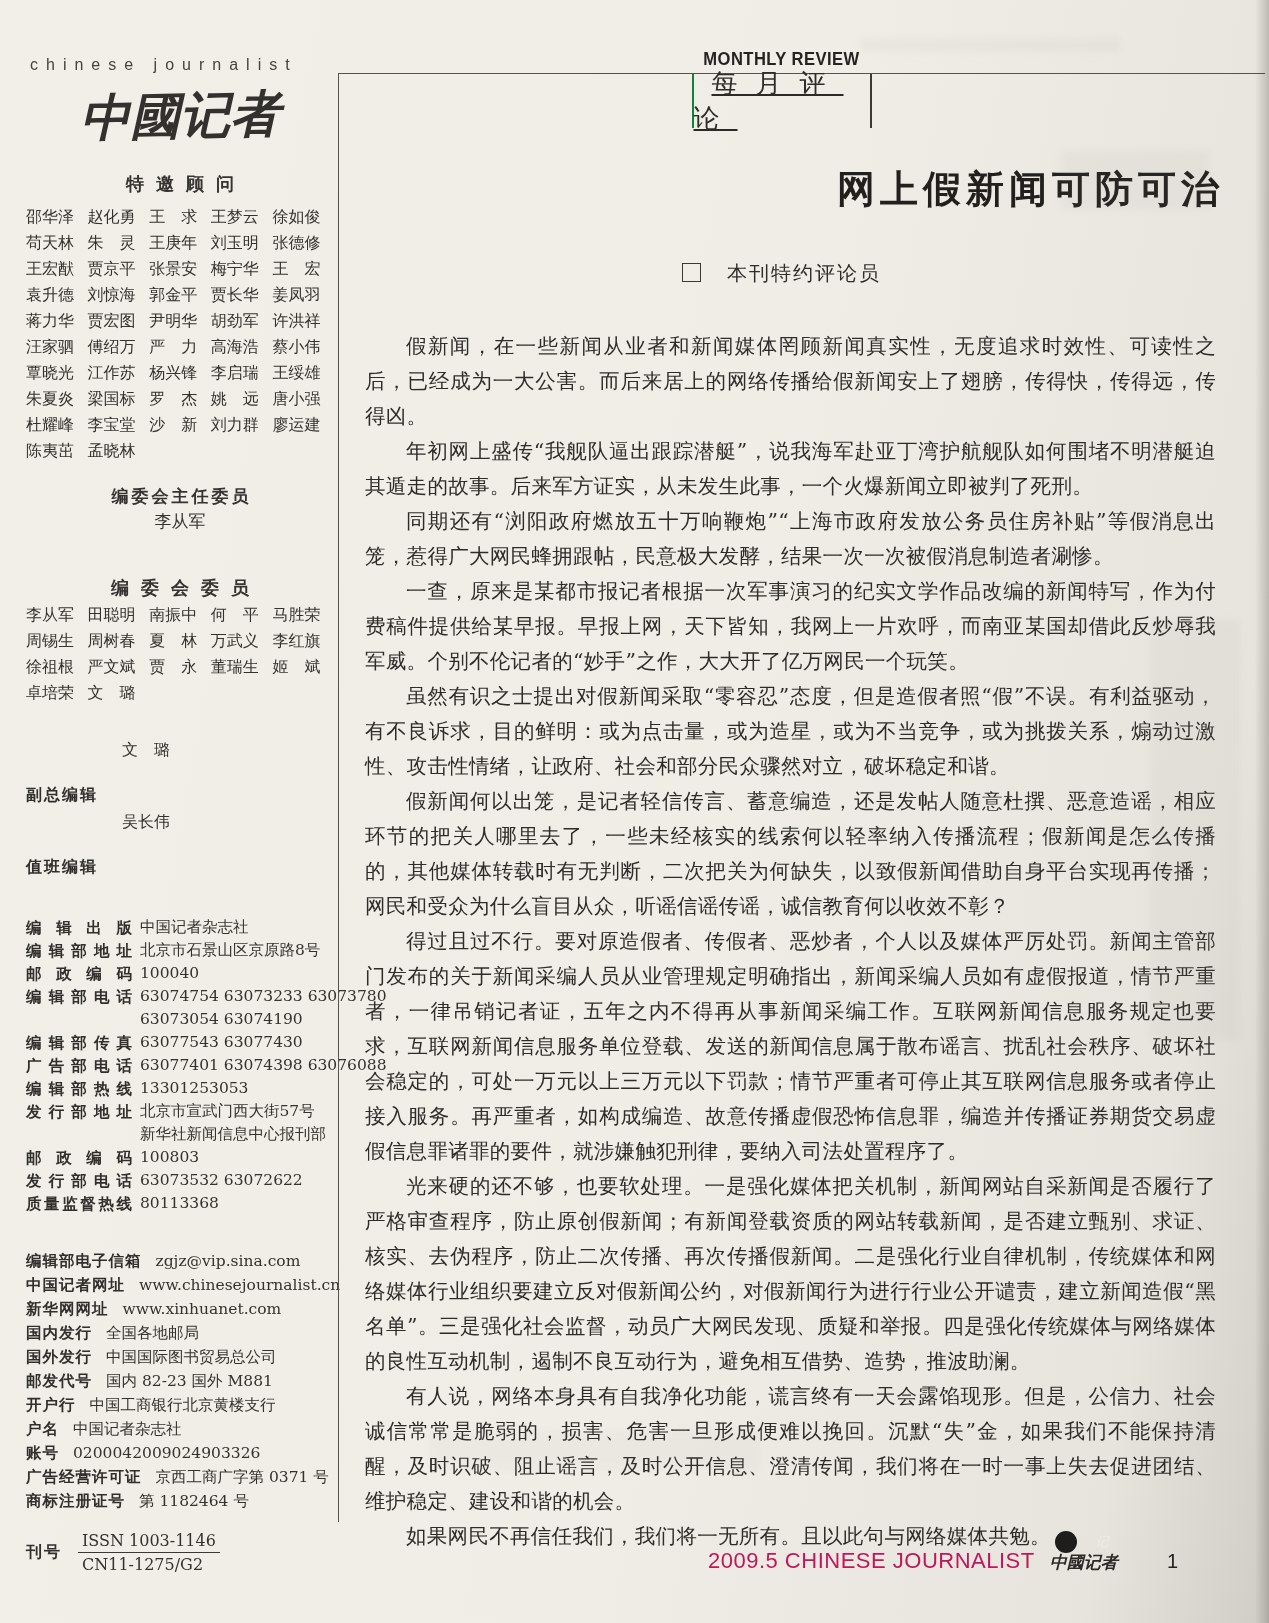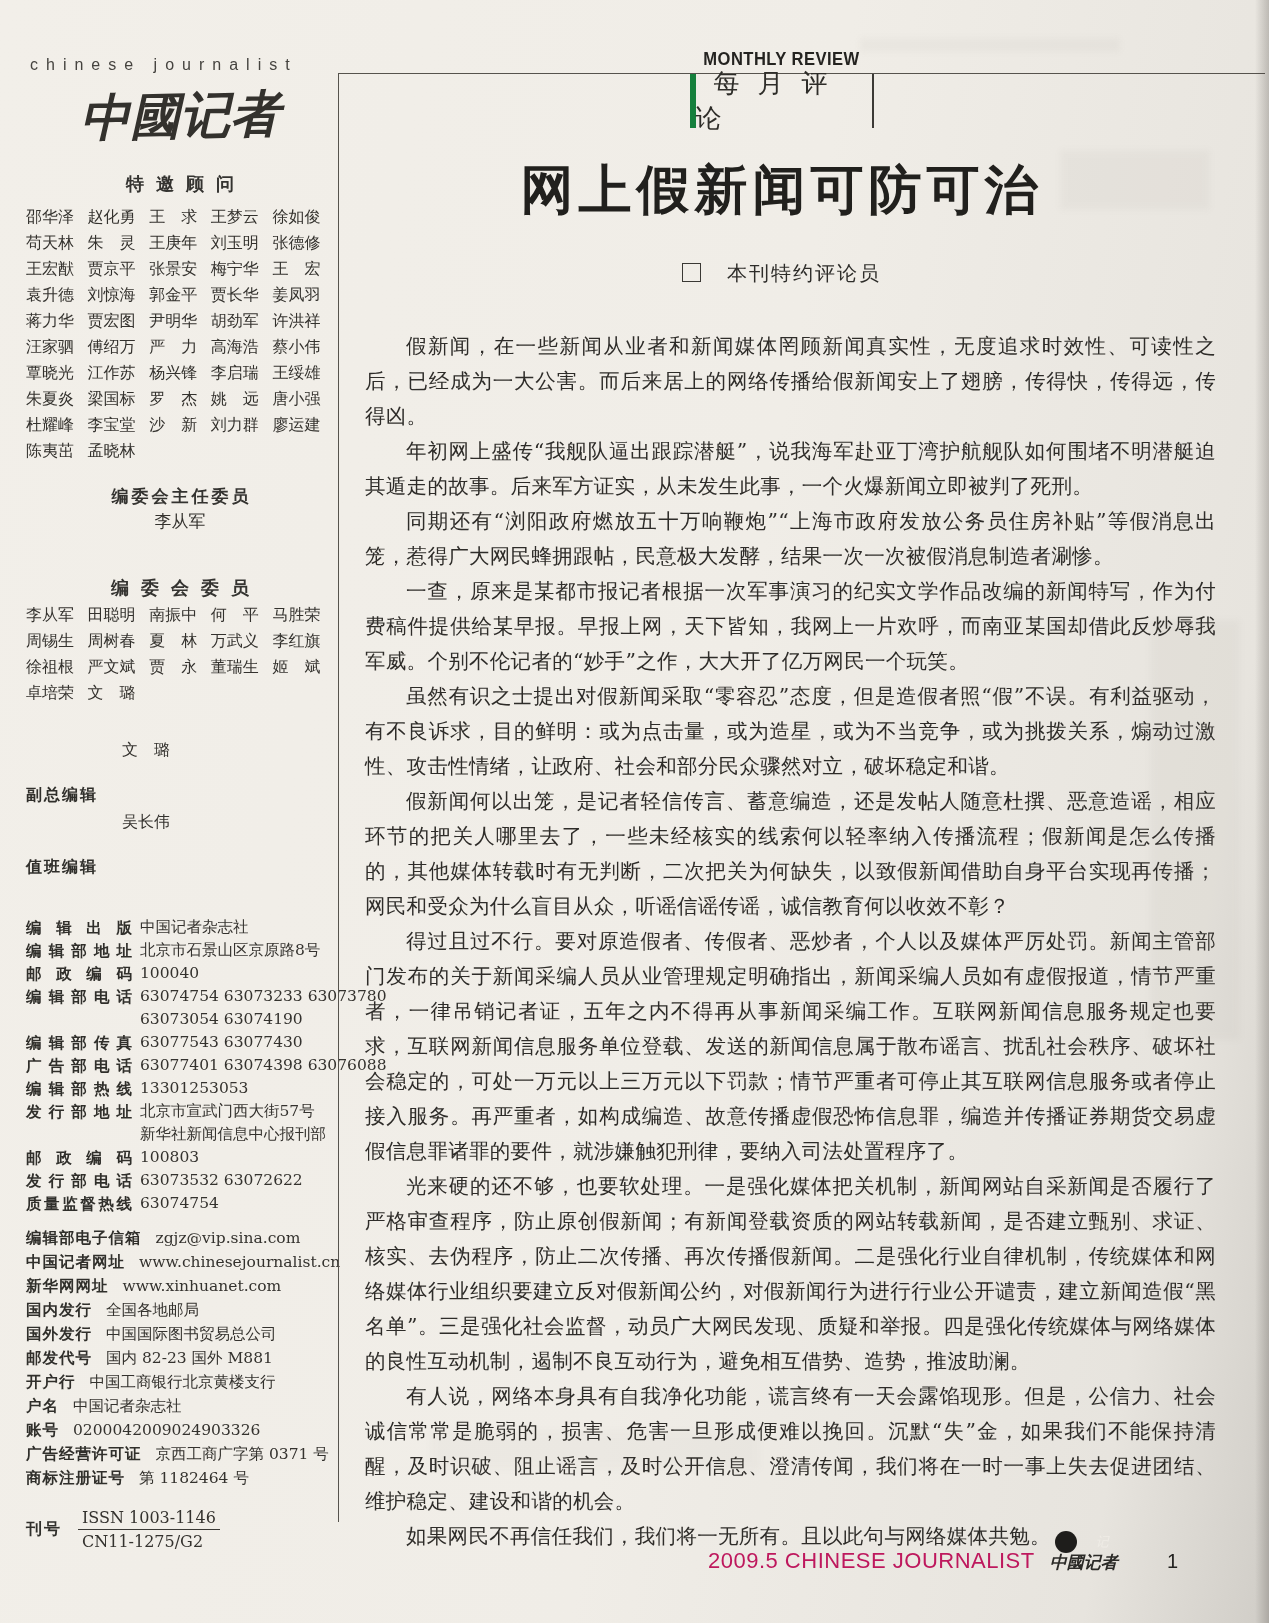--- a/index.html
+++ b/index.html
@@ -27,37 +27,37 @@
   .editor-row .kv-label{font-family:"Liberation Sans",sans-serif;font-weight:700;width:96px;letter-spacing:2px;color:#302f2b;margin-top:45px;}
   .editor-row .kv-val{color:#34322e;}
   .kv-block{font-size:15.5px;}
   .pub-block{margin-top:36px;}
   .kv-row{display:flex;line-height:23px;margin-bottom:0;}
   .kv-label{font-family:"Liberation Sans",sans-serif;font-weight:700;color:#302f2b;flex:none;}
   .kv-fixed .kv-label{width:106px;text-align:justify;text-align-last:justify;margin-right:8px;}
   .kv-flow .kv-row{line-height:24px;}
   .kv-flow .kv-label{margin-right:14px;letter-spacing:1px;}
   .kv-values{color:#34322e;white-space:nowrap;}
-  .contact-block{margin-top:11px;}
+  .contact-block{margin-top:34px;}
   .issue-no{margin-top:18px;display:flex;align-items:center;}
   .issue-no .kv-label{font-family:"Liberation Sans",sans-serif;font-weight:700;font-size:16px;margin-right:16px;letter-spacing:2px;}
   .issn-stack{font-size:16px;color:#34322e;}
   .issn-top{border-bottom:1.5px solid #3a3935;padding:0 4px 2px 4px;}
   .issn-bottom{padding:2px 4px 0 4px;}
   
   .main{position:absolute;left:338px;top:73px;right:4px;height:1448px;
         border-top:1.5px solid #56534d;border-left:1.5px solid #56534d;}
   .content{width:885px;position:relative;}
   .section-en{position:absolute;top:-25px;left:0;width:100%;text-align:center;
       font-family:"Liberation Sans",sans-serif;font-weight:700;font-size:18px;letter-spacing:0.5px;
       transform:scaleX(0.92);color:#24231ف;color:#242320;}
   .section-cn-box{width:176px;margin:0 auto;height:54px;display:flex;align-items:center;justify-content:flex-end;
-      border-left:6px solid #15803d;border-right:2px solid #3c3a36;}
+      border-left:2px solid #15803d;border-right:2px solid #3c3a36;text-decoration:underline;}
   .section-cn{font-size:26px;letter-spacing:18px;text-indent:18px;color:#2e2d29;}
-  .article-title{margin:26px 0 0 0;text-align:center;font-size:53px;line-height:70px;font-weight:800;letter-spacing:5px;color:#21201d;}
+  .article-title{margin:26px 0 0 0;text-align:right;font-size:38px;line-height:70px;font-weight:800;letter-spacing:5px;color:#21201d;}
   .byline{margin-top:36px;text-align:center;font-size:20px;color:#2e2d2a;letter-spacing:2px;}
   .byline-box{display:inline-block;width:17px;height:17px;border:1.6px solid #3a3834;vertical-align:-2px;margin-right:26px;}
   .body-text{margin-top:42px;padding:0 8px 0 26px;}
   .body-para{margin:0;font-size:20.5px;line-height:35px;text-align:justify;text-indent:2em;color:#2e2c29;letter-spacing:0.3px;}
   .end-mark{display:inline-block;width:22px;height:22px;border-radius:50%;background:#1e1d1b;color:#efece6;
       font-size:13px;line-height:22px;text-align:center;vertical-align:-3px;margin-left:4px;font-style:italic;}
   .page-footer{position:absolute;left:338px;top:1548px;width:840px;text-align:right;white-space:nowrap;}
   .footer-issue{font-family:"Liberation Sans",sans-serif;font-size:22px;color:#be185d;letter-spacing:0.5px;}
   .footer-logo{font-size:17px;font-weight:bold;font-style:italic;color:#2b2a27;margin-left:10px;}
   .footer-page{font-family:"Liberation Sans",sans-serif;font-size:20px;color:#232220;margin-left:44px;}
@@ -249,21 +249,21 @@
       </div>
       <div class="kv-row">
         <span class="kv-label">发行部电话</span>
         <span class="kv-values">
           <div>63073532  63072622</div>
         </span>
       </div>
       <div class="kv-row">
         <span class="kv-label">质量监督热线</span>
         <span class="kv-values">
-          <div>63074754</div>
+          <div>80113368</div>
         </span>
       </div>
     </div>
 
   <div class="kv-block kv-flow contact-block">
       <div class="kv-row">
         <span class="kv-label">编辑部电子信箱</span>
         <span class="kv-values">
           <div>zgjz@vip.sina.com</div>
         </span>

